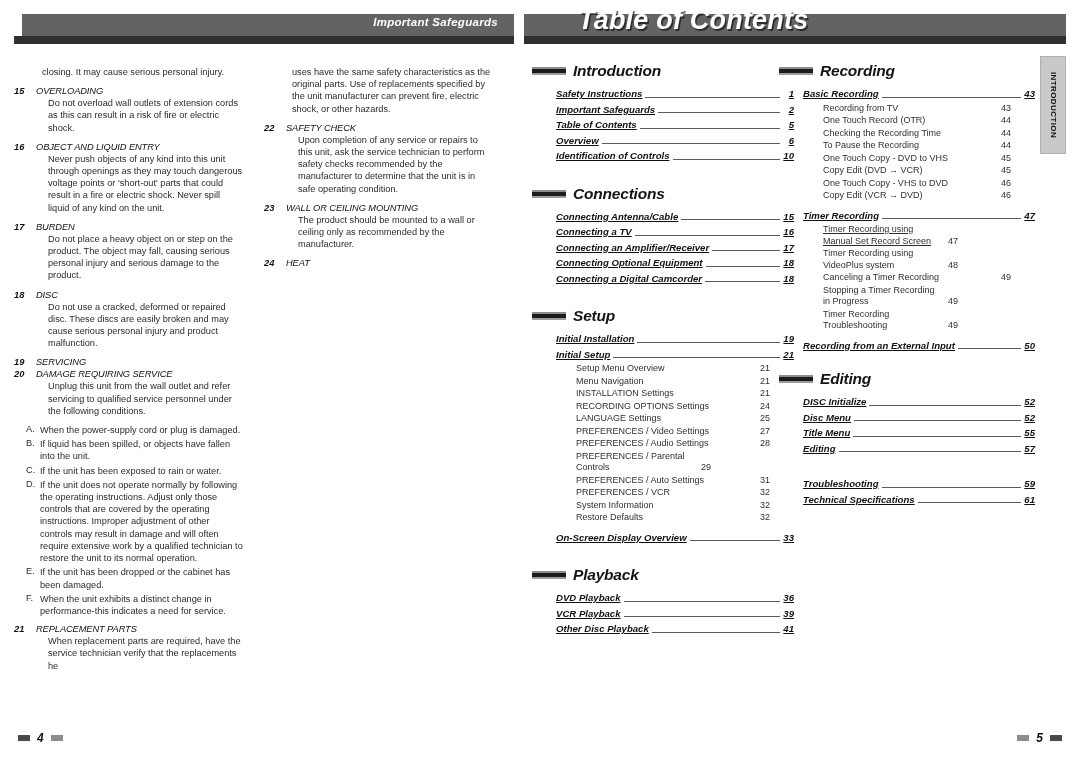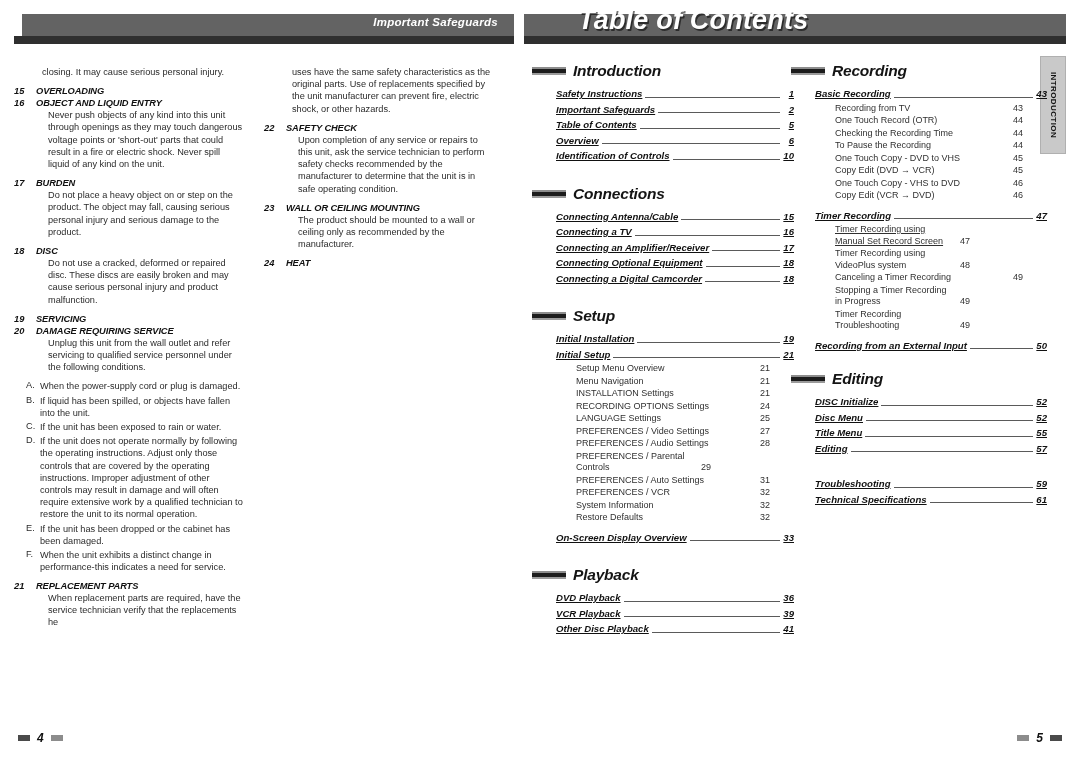--- a/index.html
+++ b/index.html
@@ -110,21 +110,21 @@
     flex: 0 0 22px;
     font-size: 9.3px;
     font-weight: bold;
     font-style: italic;
     color: #111;
     padding-top: 1px;
     text-align: left;
   }
   .sg-head {
     font-size: 9.3px;
-    font-weight: bold;
+    font-weight: normal;
     font-style: italic;
     color: #111;
     letter-spacing: -.1px;
     padding-top: 1px;
   }
   .sg-body {
     font-size: 9.2px;
     line-height: 12.2px;
     color: #2b2b2b;
     margin: 1px 0 7px 34px;
@@ -142,21 +142,21 @@
   }
 
   
   .toc {
     position: absolute;
     top: 62px; left: 524px;
     width: 542px; height: 650px;
   }
   .toc-col { position: absolute; top: 0; }
   .toc-col.left  { left: 8px;   width: 262px; }
-  .toc-col.right { left: 267px; width: 256px; }
+  .toc-col.right { left: 255px; width: 256px; }
 
   .sec { margin-bottom: 4px; }
   .sec-head {
     display: flex;
     align-items: center;
     gap: 7px;
     margin-bottom: 7px;
   }
   .sec-bullet {
     width: 34px; height: 8px;
@@ -257,20 +257,21 @@
     <span>INTRODUCTION</span>
   </div>
 
   <div class="safeguards">
     <div class="sg-col c1" id="sg-col-1">
         <p class="sg-cont first">closing. It may cause serious personal injury.</p>
         <div class="sg-item">
           <div class="sg-num">15</div>
           <div class="sg-head">OVERLOADING</div>
         </div>
+        <p class="sg-body">Do not overload wall outlets of extension cords as this can result in a risk of fire or electric shock.</p>
         <div class="sg-item">
           <div class="sg-num">16</div>
           <div class="sg-head">OBJECT AND LIQUID ENTRY</div>
         </div>
         <p class="sg-body">Never push objects of any kind into this unit through openings as they may touch dangerous voltage points or 'short-out' parts that could result in a fire or electric shock. Never spill liquid of any kind on the unit.</p>
         <div class="sg-item">
           <div class="sg-num">17</div>
           <div class="sg-head">BURDEN</div>
         </div>
         <p class="sg-body">Do not place a heavy object on or step on the product. The object may fall, causing serious personal injury and serious damage to the product.</p>

